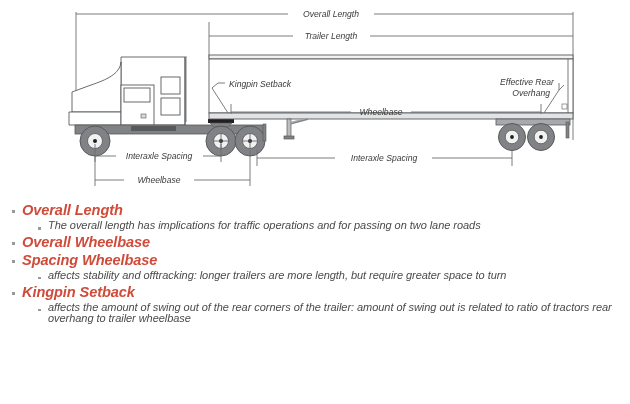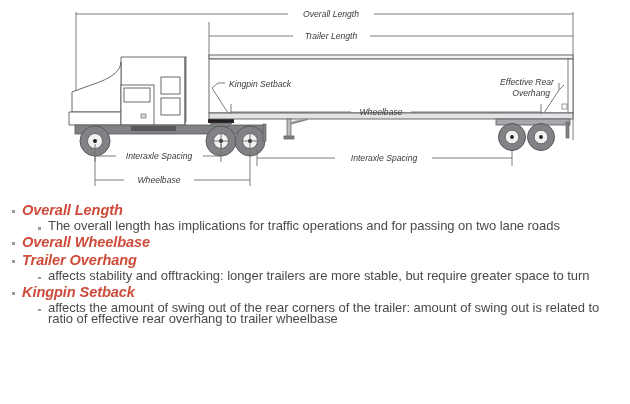--- a/index.html
+++ b/index.html
@@ -49,24 +49,25 @@
   }
   .sub-bullet{
     width:10px;min-width:10px;margin-left:38px;margin-top:7px;
     display:flex;justify-content:flex-start;
   }
   .sub-bullet i{
     display:block;width:2.5px;height:2.5px;background:#9a9a9a;
   }
   .sub-text{
     color:#4a4a4a;
-    font-size:13px;
+    font-size:11px;
     line-height:11.8px;
     max-width:575px;
     letter-spacing:-0.05px;
+    font-style:italic;
   }
 </style>
 </head>
 <body>
 
 <svg id="diagram" viewBox="0 0 630 200" width="630" height="200">
 
   <g stroke="#6d6e71" stroke-width="0.9" fill="none">
 
     <line x1="76" y1="12" x2="76" y2="132"></line>
@@ -232,41 +233,41 @@
         </span>
       <span class="head-text">Overall Wheelbase</span>
     </div>
   </div>
 
   <div class="grp">
     <div class="head-row">
       <span class="head-bullet">
           <i></i>
         </span>
-      <span class="head-text">Trailer Overhang</span>
+      <span class="head-text">Spacing Wheelbase</span>
     </div>
     <div class="sub-row">
       <span class="sub-bullet">
           <i></i>
         </span>
-      <span class="sub-text">affects stability and offtracking: longer trailers are more stable, but require greater space to turn</span>
+      <span class="sub-text">affects stability and offtracking: longer trailers are more length, but require greater space to turn</span>
     </div>
   </div>
 
   <div class="grp">
     <div class="head-row">
       <span class="head-bullet">
           <i></i>
         </span>
       <span class="head-text">Kingpin Setback</span>
     </div>
   </div>
 
   <div class="grp">
     <div class="sub-row">
       <span class="sub-bullet">
           <i></i>
         </span>
-      <span class="sub-text">affects the amount of swing out of the rear corners of the trailer: amount of swing out is related to ratio of effective rear overhang to trailer wheelbase</span>
+      <span class="sub-text">affects the amount of swing out of the rear corners of the trailer: amount of swing out is related to ratio of tractors rear overhang to trailer wheelbase</span>
     </div>
   </div>
 
 </div>
 
 </body></html>

